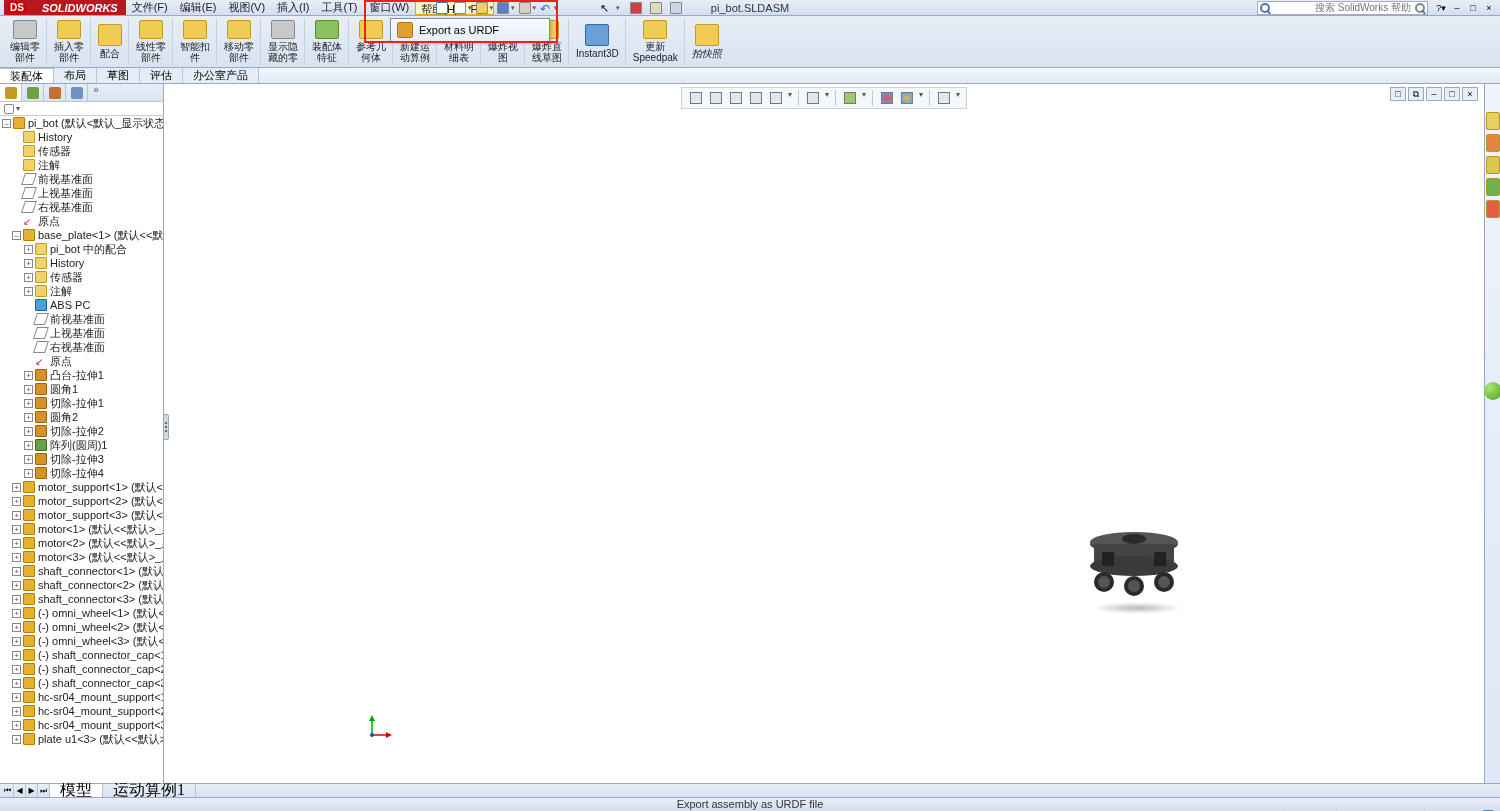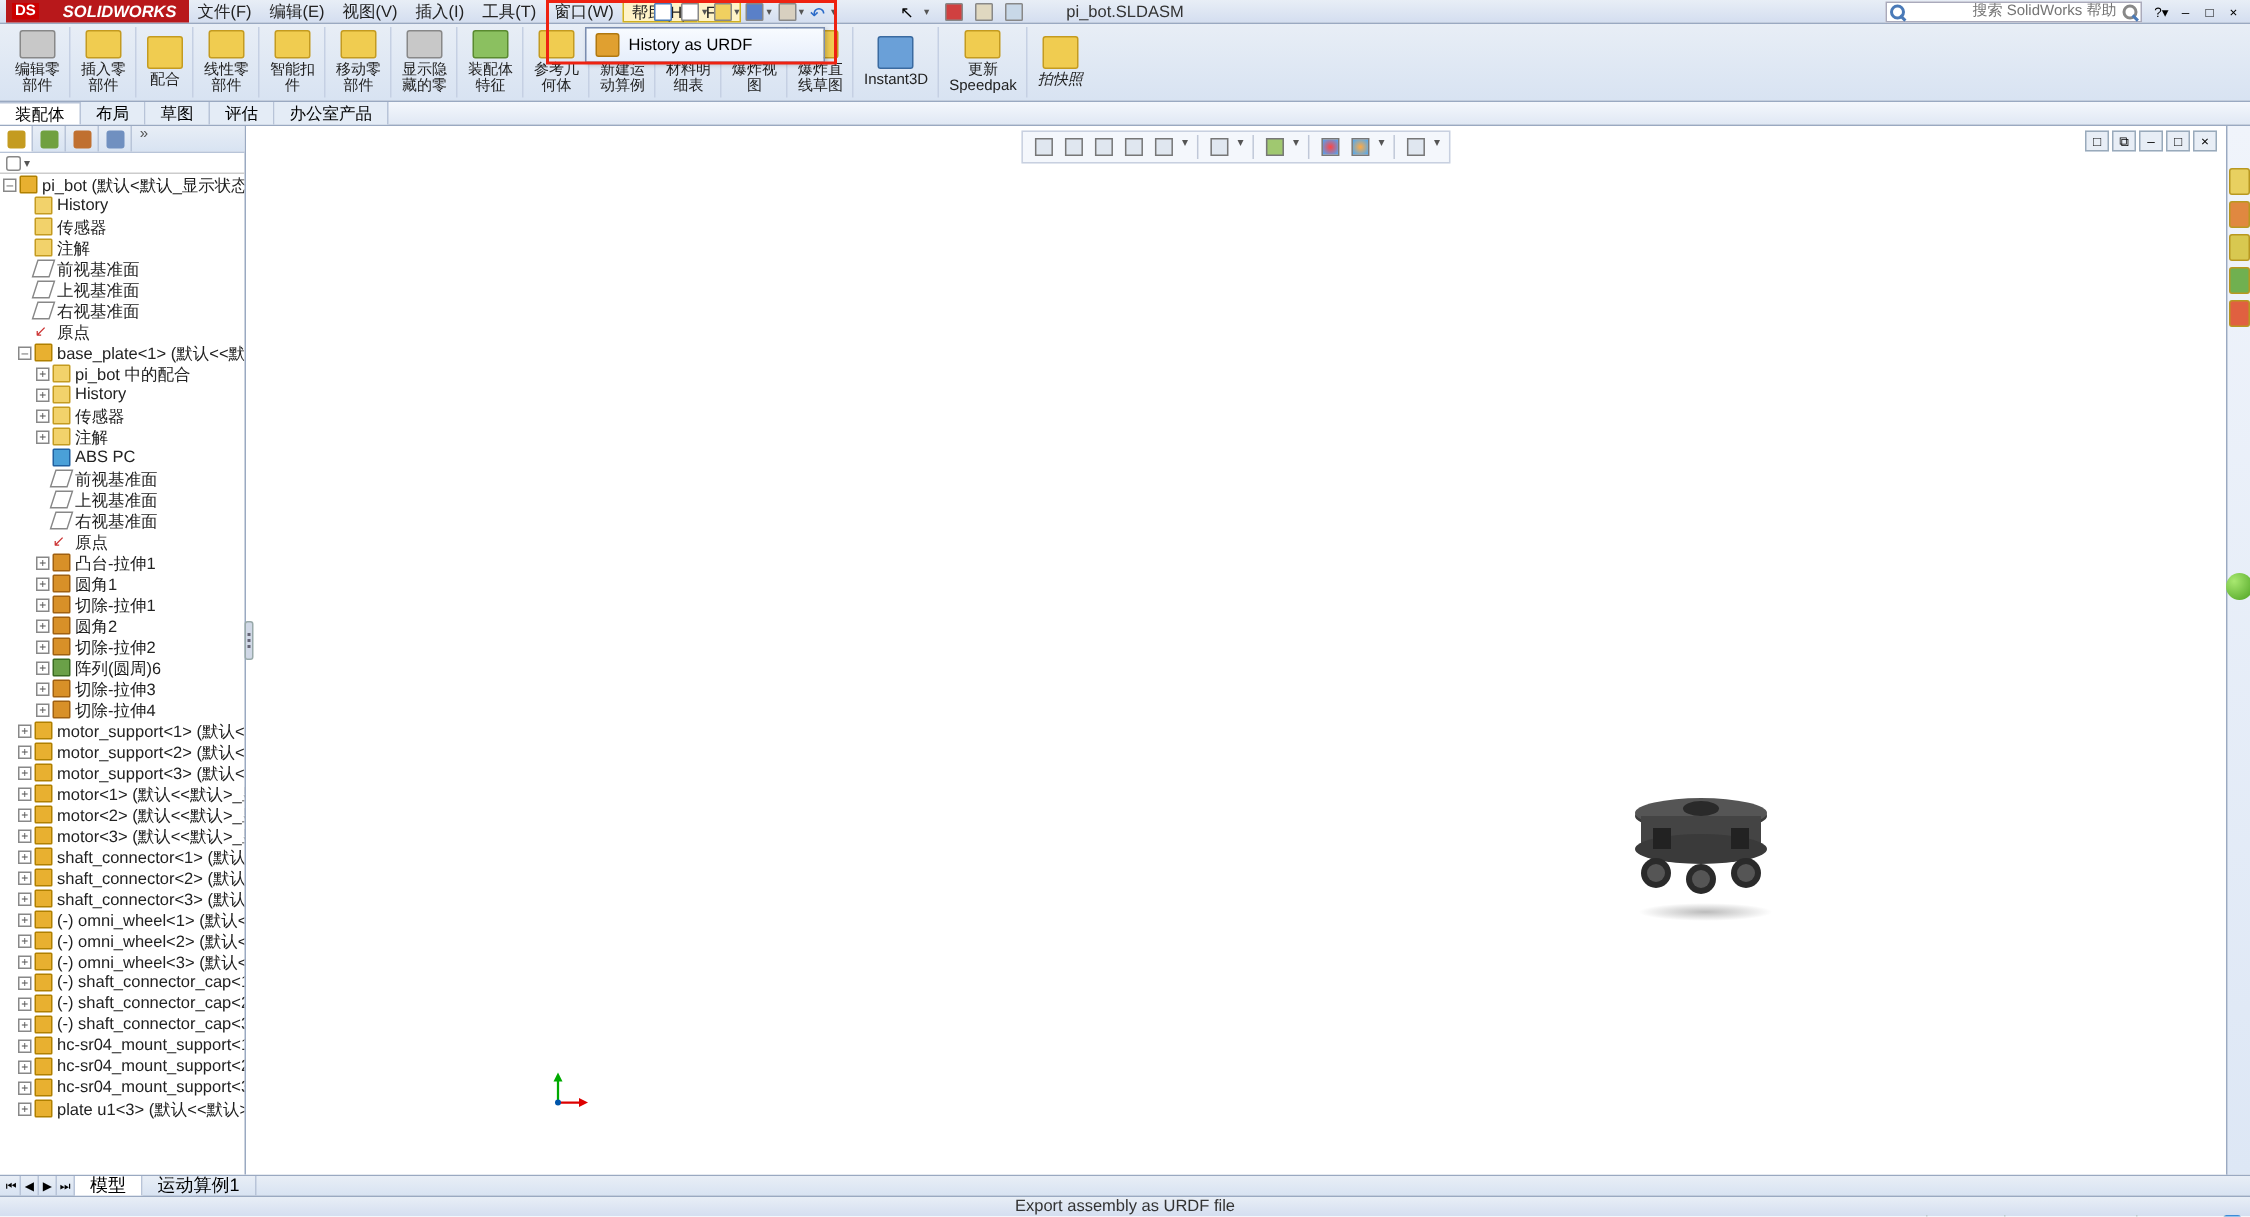--- a/index.html
+++ b/index.html
@@ -87,21 +87,21 @@
 .tp-btn.b2{background:#e08840;} .tp-btn.b3{background:#d8c850;}
 .tp-btn.b4{background:#70b050;} .tp-btn.b5{background:#e06040;}
 
 
 .splitter{position:absolute; left:163px; top:330px; width:6px; height:26px; background:#d0d8e6; border:1px solid #9aa; border-radius:2px; z-index:20; cursor:ew-resize; display:flex; flex-direction:column; align-items:center; justify-content:center; gap:2px;}
 .splitter div{width:2px;height:2px;background:#667;}
 
 
 .bottom-tabs { height: 14px; background: linear-gradient(#e8eef6,#d8e3f2); border-top: 1px solid #9aa9c1; display: flex; align-items: stretch; padding-left: 2px; }
 .btab-nav { width:12px; border-right:1px solid #b8c4d8; display:flex;align-items:center;justify-content:center;font-size:8px;cursor:pointer;}
-.btab { padding: 0 10px; border-right: 1px solid #b8c4d8; display: flex; align-items: center; cursor: pointer; font-size: 12px; }
+.btab { padding: 0 10px; border-right: 1px solid #b8c4d8; display: flex; align-items: center; cursor: pointer; font-size: 16px; font-family: Liberation Serif, serif; }
 .btab.active { background: #fff; }
 
 
 .status-bar { height: 14px; background: linear-gradient(#e8eef6,#d4def0); border-top: 1px solid #9aa9c1; display: flex; align-items: center; padding: 0 6px; font-size: 10px; color: #333; flex-direction: column; }
 .status-right { margin-left: auto; display: flex; gap: 10px; }
 .status-right span{border-left:1px solid #bcc;padding-left:8px;text-decoration:underline;}
 .help-q{width:12px;height:12px;background:#3a8bd8;color:#fff;border-radius:2px;text-align:center;line-height:12px;font-size:9px;margin-left:6px;}
 
 
 .tree-list::-webkit-scrollbar{width:14px;}
@@ -199,21 +199,21 @@
     </div>
   <div class="qi">
       <div class="qi-ico" style="background:#c8d8e8"></div>
     </div>
 </div>
 
 <div class="red-box"></div>
 <div class="file-dd">
   <div class="file-dd-item">
     <div class="dd-icon"></div>
-    <span>History as URDF</span>
+    <span>Export as URDF</span>
   </div>
 </div>
 
 <div class="ribbon">
     <div class="ribbon-btn">
       <div class="ribbon-icon gray"></div>
       <div class="ribbon-label">编辑零
 部件</div>
     </div>
     <div class="ribbon-btn">
@@ -433,21 +433,21 @@
             <div class="node-label">圆角2</div>
           </div>
           <div class="tree-row ind2">
             <div class="expander">+</div>
             <div class="node-icon ico-feat"></div>
             <div class="node-label">切除-拉伸2</div>
           </div>
           <div class="tree-row ind2">
             <div class="expander">+</div>
             <div class="node-icon ico-featg"></div>
-            <div class="node-label">阵列(圆周)6</div>
+            <div class="node-label">阵列(圆周)1</div>
           </div>
           <div class="tree-row ind2">
             <div class="expander">+</div>
             <div class="node-icon ico-feat"></div>
             <div class="node-label">切除-拉伸3</div>
           </div>
           <div class="tree-row ind2">
             <div class="expander">+</div>
             <div class="node-icon ico-feat"></div>
             <div class="node-label">切除-拉伸4</div>

